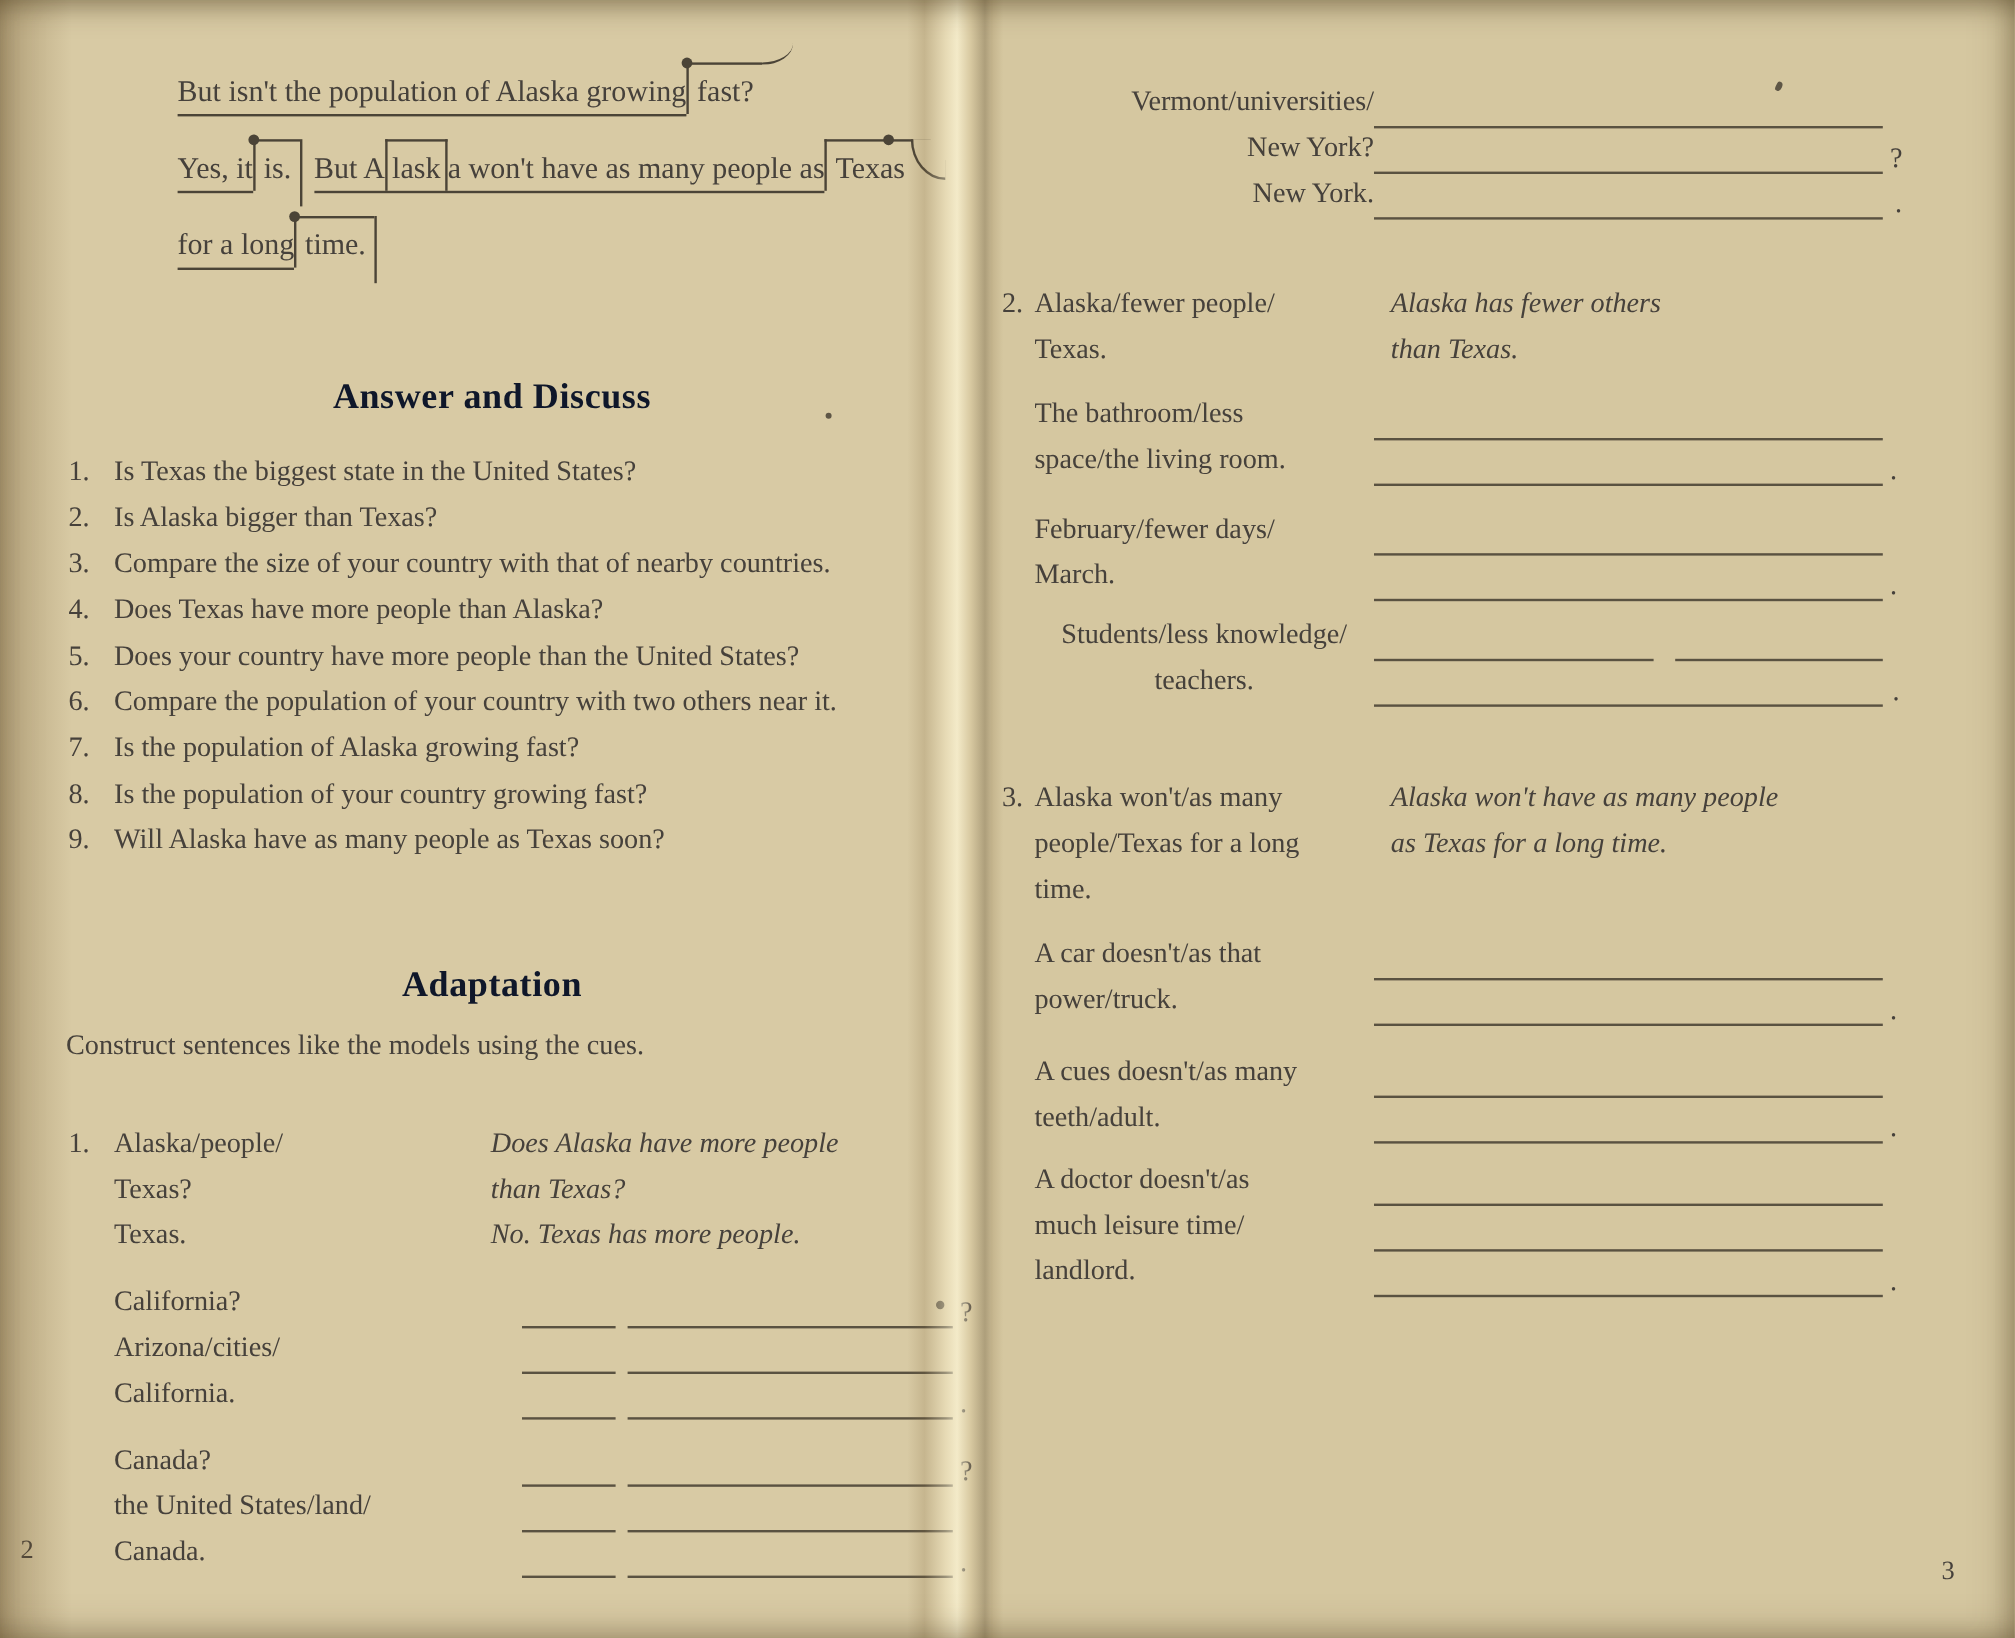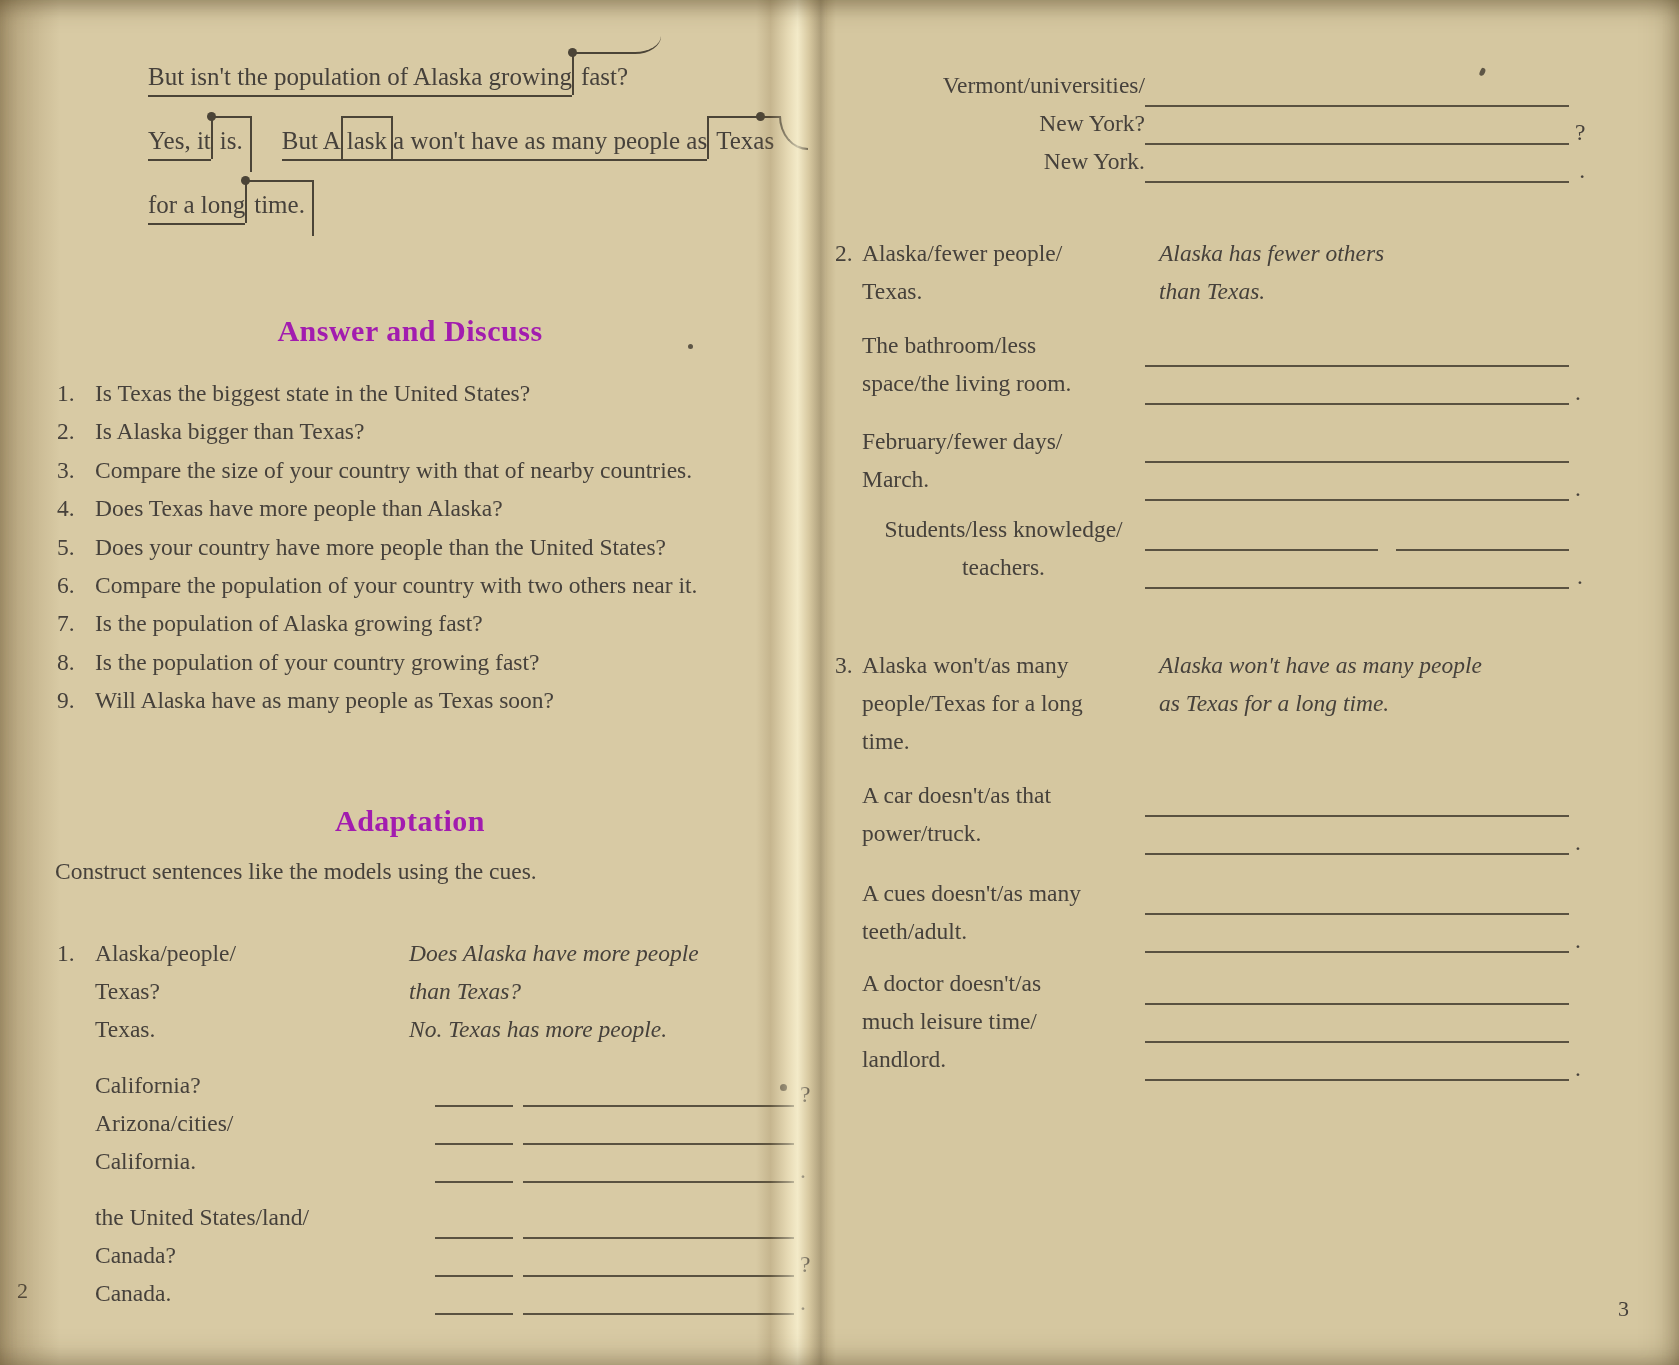--- a/index.html
+++ b/index.html
@@ -32,32 +32,32 @@
   
   .dialog { position:absolute; left:148px; top:52px; font-size:25px; width:660px; }
   .iline { display:flex; align-items:baseline; height:44px; margin-bottom:20px; white-space:nowrap; }
   .lo { display:inline-block; line-height:30px; border-bottom:2.4px solid #4b4437; padding-bottom:3px; }
   .hi { display:inline-block; position:relative; line-height:30px; padding:8px 7px 3px 7px;
         border-top:2.4px solid #4b4437; border-left:2.4px solid #4b4437; }
   .dot::before { content:''; position:absolute; top:-6px; left:-6px; width:9px; height:9px;
         border-radius:50%; background:#4b4437; }
   .dot-r::before { left:auto; right:16px; }
   .fall::after { content:''; position:absolute; top:-2px; right:-2.4px; width:2.4px; height:56px; background:#4b4437; }
-  .fall { margin-right:32px; }
+  .fall { margin-right:12px; }
   .rise::after { content:''; position:absolute; top:-18px; right:-26px; width:26px; height:16px;
         border-bottom:2.4px solid #4b4437; border-bottom-right-radius:100% 100%; }
   .fallcurve::after { content:''; position:absolute; top:-2px; right:-27px; width:27px; height:32px;
         border-left:2.4px solid #4b4437; border-bottom:2.4px solid #4b4437;
         border-bottom-left-radius:100% 100%; }
   .hump { display:inline-block; line-height:30px; position:relative; padding:8px 4px 3px 4px; margin-bottom:-3px;
         border-top:2.4px solid #4b4437; border-left:2.4px solid #4b4437; border-right:2.4px solid #4b4437; }
 
   
   .sec-title { position:absolute; left:57px; width:706px; text-align:center;
-        font-size:30px; font-weight:bold; letter-spacing:0.5px; color:#a21caf; }
+        font-size:30px; font-weight:bold; letter-spacing:0.5px; color:#0f172a; }
   .t1 { top:314px; } .t2 { top:804px; }
   .qlist { position:absolute; left:57px; top:380px; width:720px; font-size:23.5px; }
   .qrow { display:flex; height:38.4px; align-items:baseline; }
   .qnum { width:38px; }
   .instruction { position:absolute; left:55px; top:858px; font-size:23.5px; }
 
   
   .xg { position:absolute; font-size:23.5px; }
   .xrow { display:flex; height:38px; align-items:baseline; white-space:nowrap; }
   .num { width:38px; }
@@ -201,34 +201,34 @@
             <span class="bl bl-short"></span>
             <span class="bl bl-long"></span>
             <span class="endp">.</span>
           </span>
         </div>
     </div>
 
     <div class="xg lg3">
       <div class="xrow">
           <span class="numsp"></span>
+          <span class="cue">Canada?</span>
+          <span class="ans blanks">
+            <span class="bl bl-short"></span>
+            <span class="bl bl-long"></span>
+            <span class="endp">?</span>
+          </span>
+        </div>
+      <div class="xrow">
+          <span class="numsp"></span>
           <span class="cue">the United States/land/</span>
           <span class="ans blanks">
             <span class="bl bl-short"></span>
             <span class="bl bl-long"></span>
             <span class="endp"></span>
-          </span>
-        </div>
-      <div class="xrow">
-          <span class="numsp"></span>
-          <span class="cue">Canada?</span>
-          <span class="ans blanks">
-            <span class="bl bl-short"></span>
-            <span class="bl bl-long"></span>
-            <span class="endp">?</span>
           </span>
         </div>
       <div class="xrow">
           <span class="numsp"></span>
           <span class="cue">Canada.</span>
           <span class="ans blanks">
             <span class="bl bl-short"></span>
             <span class="bl bl-long"></span>
             <span class="endp">.</span>
           </span>

